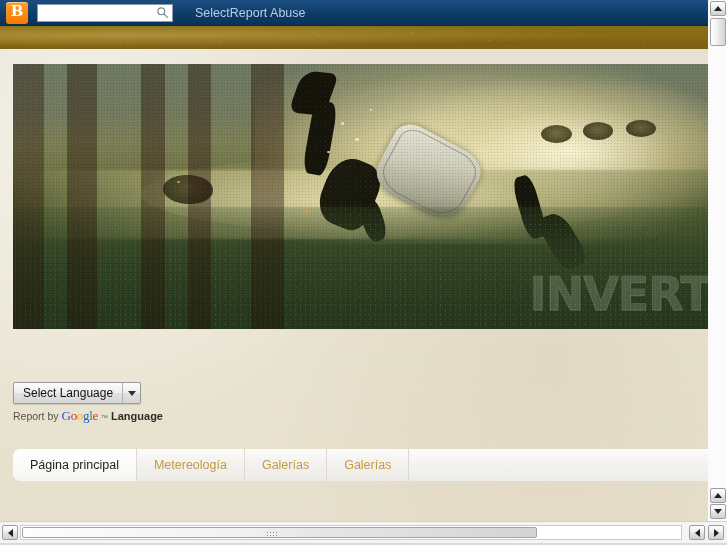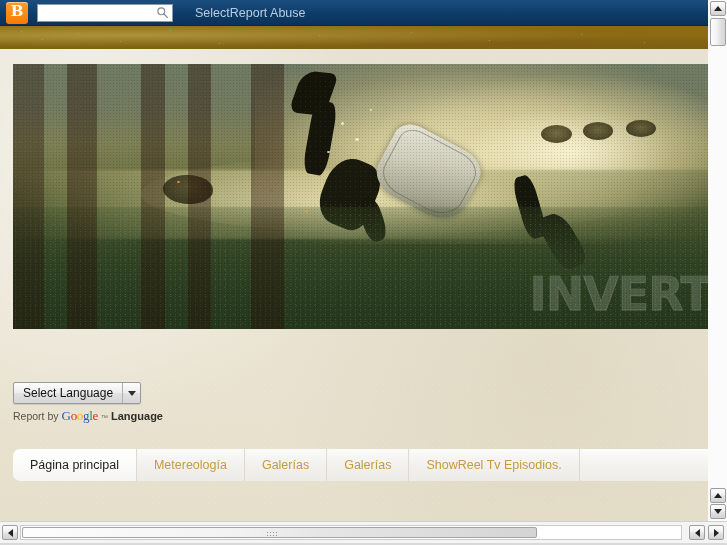--- a/index.html
+++ b/index.html
@@ -609,21 +609,20 @@
             <span id="powered-tm">™</span>
           <span id="translate-word">Language</span>
         </div>
       </div>
 
       <div id="tabs-bar">
         <div class="tab active">Página principal</div>
         <div class="tab">Metereología</div>
         <div class="tab">Galerías</div>
         <div class="tab">Galerías</div>
-        <div class="tab">ShowReel Tv Episodios.</div>
         <div id="tab-filler"></div>
       </div>
 
     </div>
   </div>
 
   <div id="vscroll">
     <div id="vscroll-up" class="sb-btn">
       <span class="tri-up"></span>
     </div>

